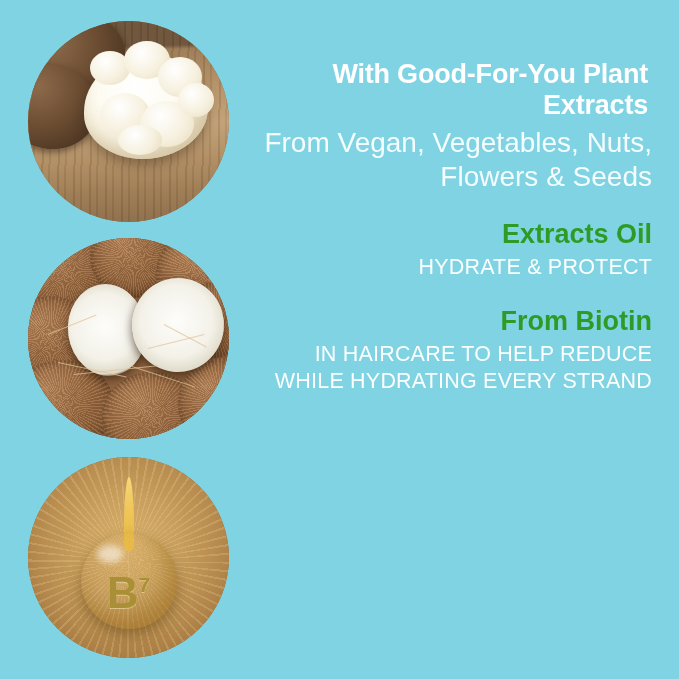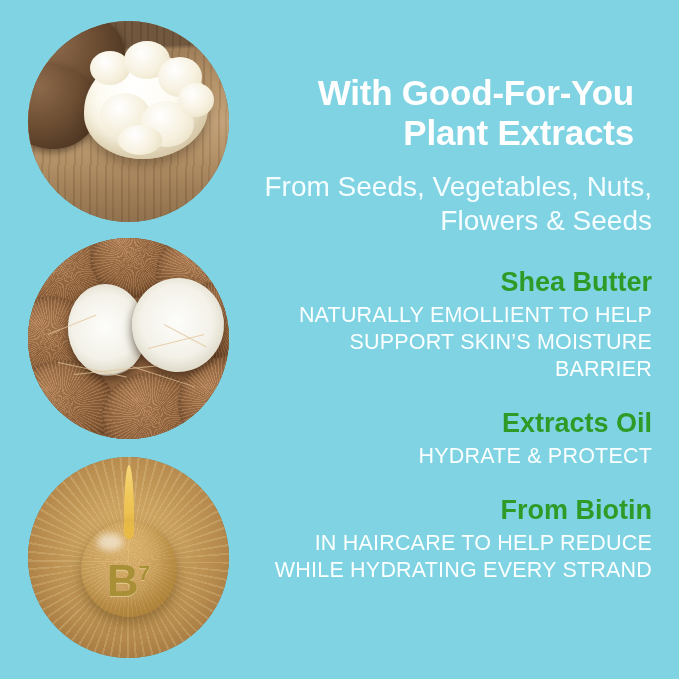--- a/index.html
+++ b/index.html
@@ -145,21 +145,21 @@
   .bio-rays {
     position: absolute; inset: 0;
     background:
       repeating-conic-gradient(from 0deg at 50% 52%,
         rgba(255,236,190,.18) 0deg 1.2deg,
         rgba(255,236,190,0) 1.2deg 5deg);
   }
   .droplet {
     position: absolute;
     left: 50%;
-    top: 8px;
+    top: 20px;
     width: 96px;
     height: 152px;
     margin-left: -48px;
   }
   .droplet .tail {
     position: absolute;
     left: 50%; top: 0; margin-left: -5px;
     width: 10px; height: 74px;
     background: linear-gradient(180deg, #f6d87a 0%, #f0c75a 40%, #e8b943 100%);
     border-radius: 50% 50% 40% 40% / 70% 70% 10% 10%;
@@ -203,23 +203,23 @@
   
   .text-col {
     position: absolute;
     right: 27px;
     top: 0;
     width: 392px;
     text-align: right;
     color: #ffffff;
   }
   .headline {
-    margin: 18px;
+    margin: 4px;
     padding-top: 55px;
-    font-size: 35px;
+    font-size: 27px;
     font-weight: bold;
     line-height: 1.13;
     letter-spacing: -0.2px;
     color: #ffffff;
   }
   .subhead {
     margin: 6px 0 0 0;
     font-size: 28px;
     font-weight: normal;
     line-height: 1.22;
@@ -307,31 +307,24 @@
   </div>
 
   <div class="text-col">
 
     <h1 class="headline">
       <span class="ln">With Good-For-You</span>
       <span class="ln">Plant Extracts</span>
     </h1>
 
     <p class="subhead">
-      <span class="ln">From Seeds, Vegetables,</span>
+      <span class="ln">From Vegan, Vegetables,</span>
       <span class="ln">Nuts, Flowers &amp; Seeds</span>
     </p>
 
-    <div class="section" id="section-shea">
-      <h2 class="section-title">Shea Butter</h2>
-      <p class="section-body">
-        <span class="ln">NATURALLY EMOLLIENT TO HELP</span>
-        <span class="ln">SUPPORT SKIN’S MOISTURE BARRIER</span>
-      </p>
-    </div>
 
     <div class="section">
       <h2 class="section-title">Extracts Oil</h2>
       <p class="section-body">
         <span class="ln">HYDRATE &amp; PROTECT</span>
       </p>
     </div>
 
     <div class="section">
       <h2 class="section-title">From Biotin</h2>

